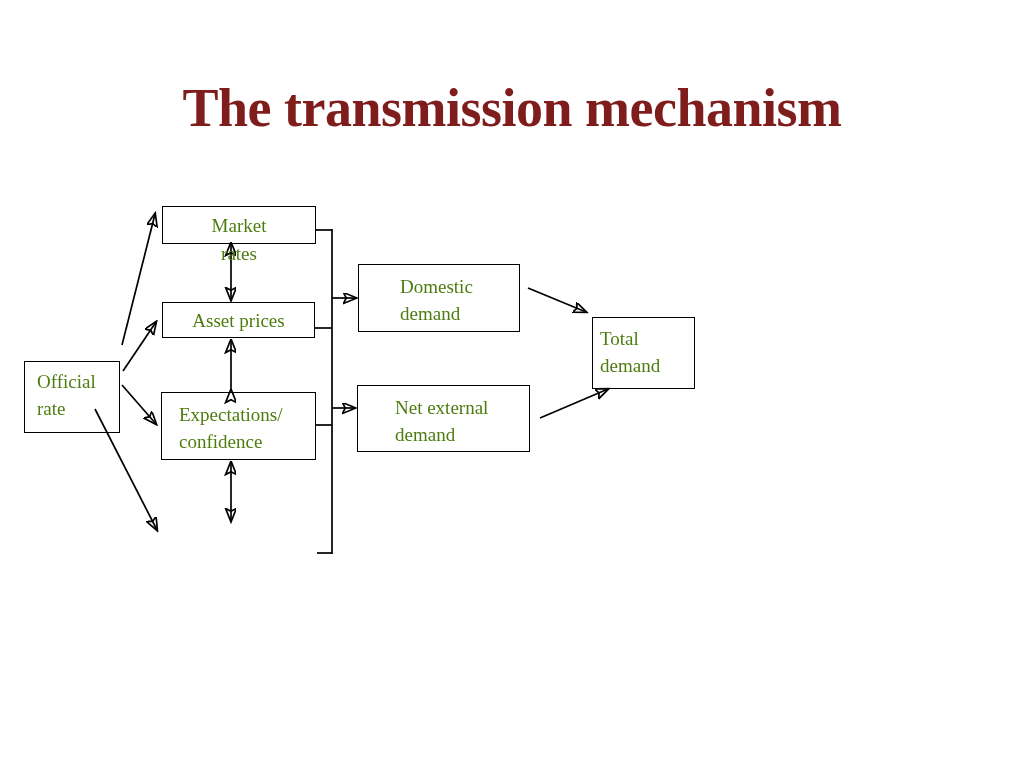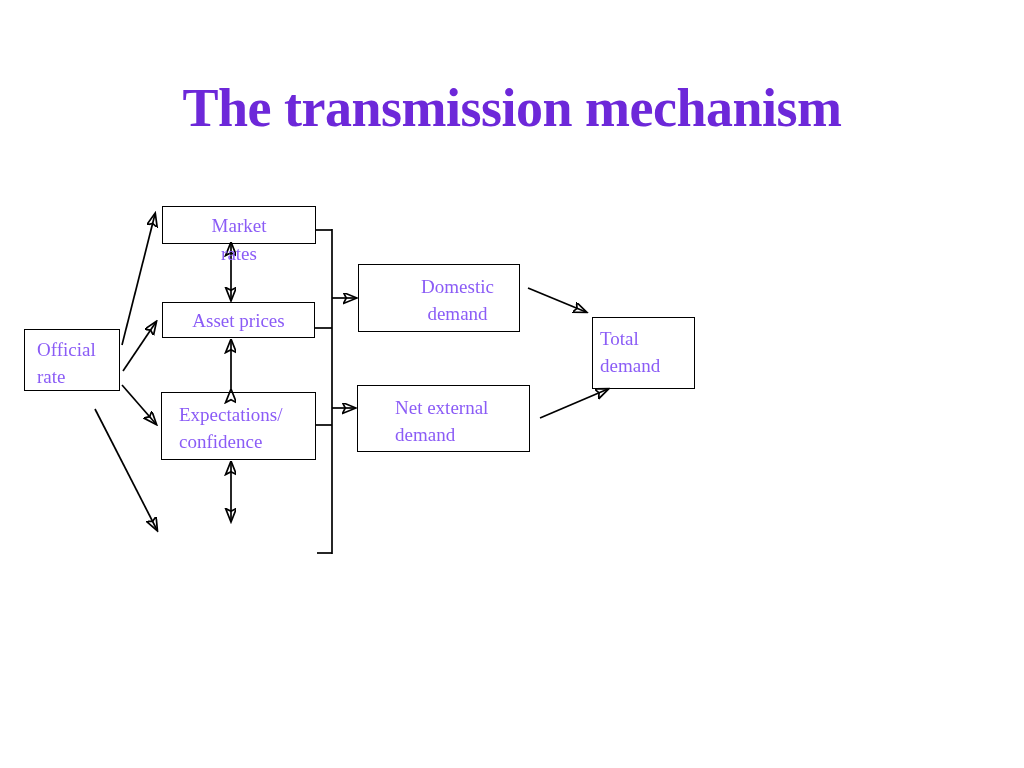--- a/index.html
+++ b/index.html
@@ -27,50 +27,50 @@
     position: absolute;
     left: 0;
     top: 78px;
     width: 1024px;
     text-align: center;
     font-family: "Liberation Serif", "DejaVu Serif", serif;
     font-weight: bold;
     font-size: 54px;
     line-height: 60px;
     letter-spacing: -0.5px;
-    color: #6d28d9;
+    color: #7f1d1d;
     white-space: nowrap;
   }
   #diagram {
     position: absolute;
     left: 0;
     top: 0;
     width: 1024px;
     height: 768px;
   }
   .node {
     position: absolute;
     box-sizing: border-box;
     border: 1.6px solid #000000;
     background: transparent;
     font-family: "Liberation Serif", "DejaVu Serif", serif;
     font-size: 19px;
     line-height: 27px;
-    color: #8b5cf6;
+    color: #4d7c0f;
   }
   .node .label {
     position: absolute;
     left: 0;
     right: 0;
     top: 6px;
     text-align: center;
     white-space: pre-line;
   }
   
-  #node-official-rate { left: 24px;  top: 329px; width: 96px;  height: 62px; }
+  #node-official-rate { left: 24px;  top: 361px; width: 96px;  height: 72px; }
   #node-official-rate .label {
     text-align: left;
     left: 12px;
     right: 4px;
     top: 6px;
   }
   #node-market-rates  { left: 162px; top: 206px; width: 154px; height: 38px; }
   #node-market-rates .label {
     top: 5px;
     line-height: 28px;
@@ -83,21 +83,21 @@
     text-align: left;
     left: 17px;
     right: 4px;
     top: 8px;
   }
   #node-exchange-rate { left: 162px; top: 523px; width: 155px; height: 55px; }
   #node-exchange-rate .label { top: 14px; }
   
   #node-domestic-demand { left: 358px; top: 264px; width: 162px; height: 68px; }
   #node-domestic-demand .label {
-    text-align: center;
+    text-align: left;
     left: 41px;
     right: 4px;
     top: 8px;
   }
   #node-net-external-demand { left: 357px; top: 385px; width: 173px; height: 67px; }
   #node-net-external-demand .label {
     text-align: left;
     left: 37px;
     right: 4px;
     top: 8px;

